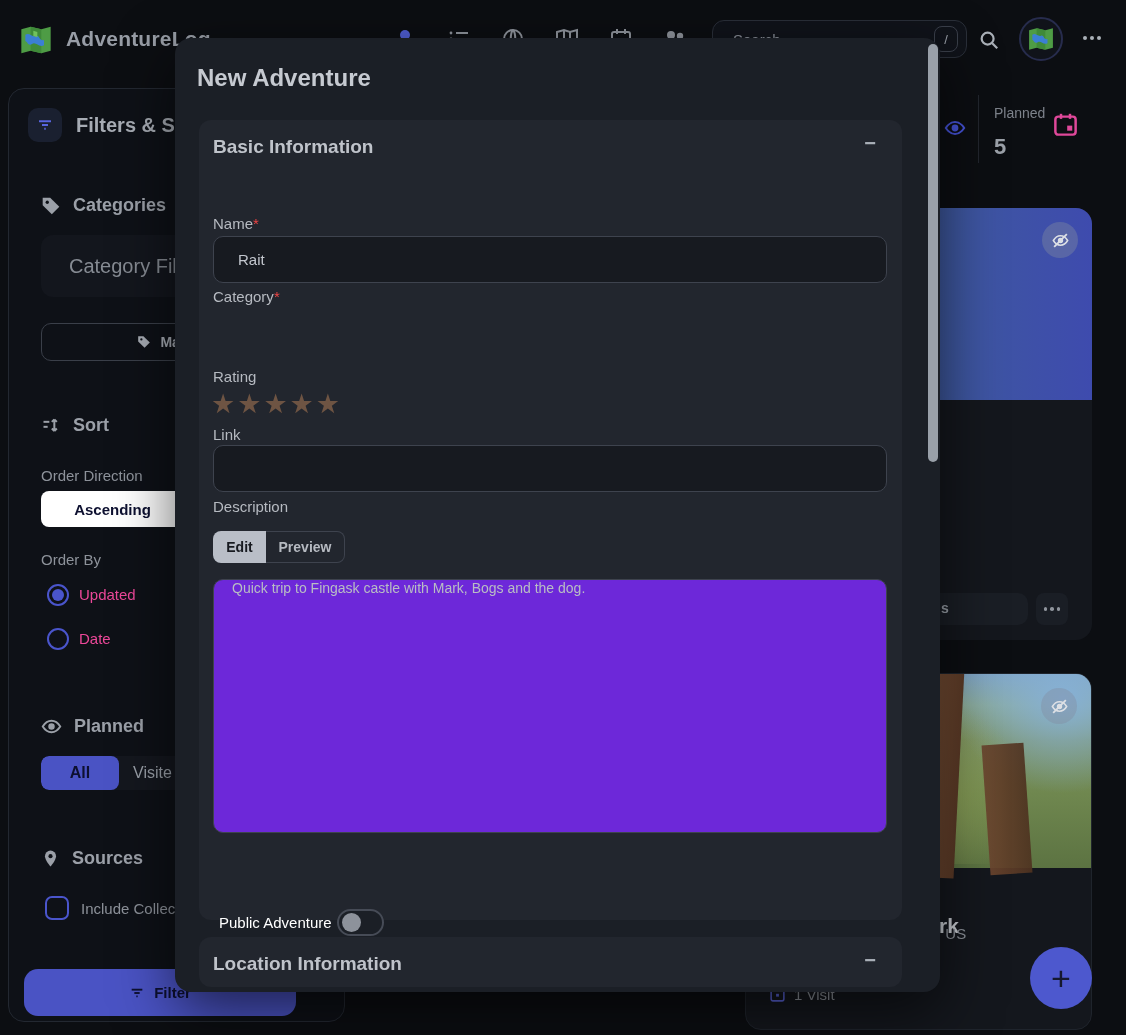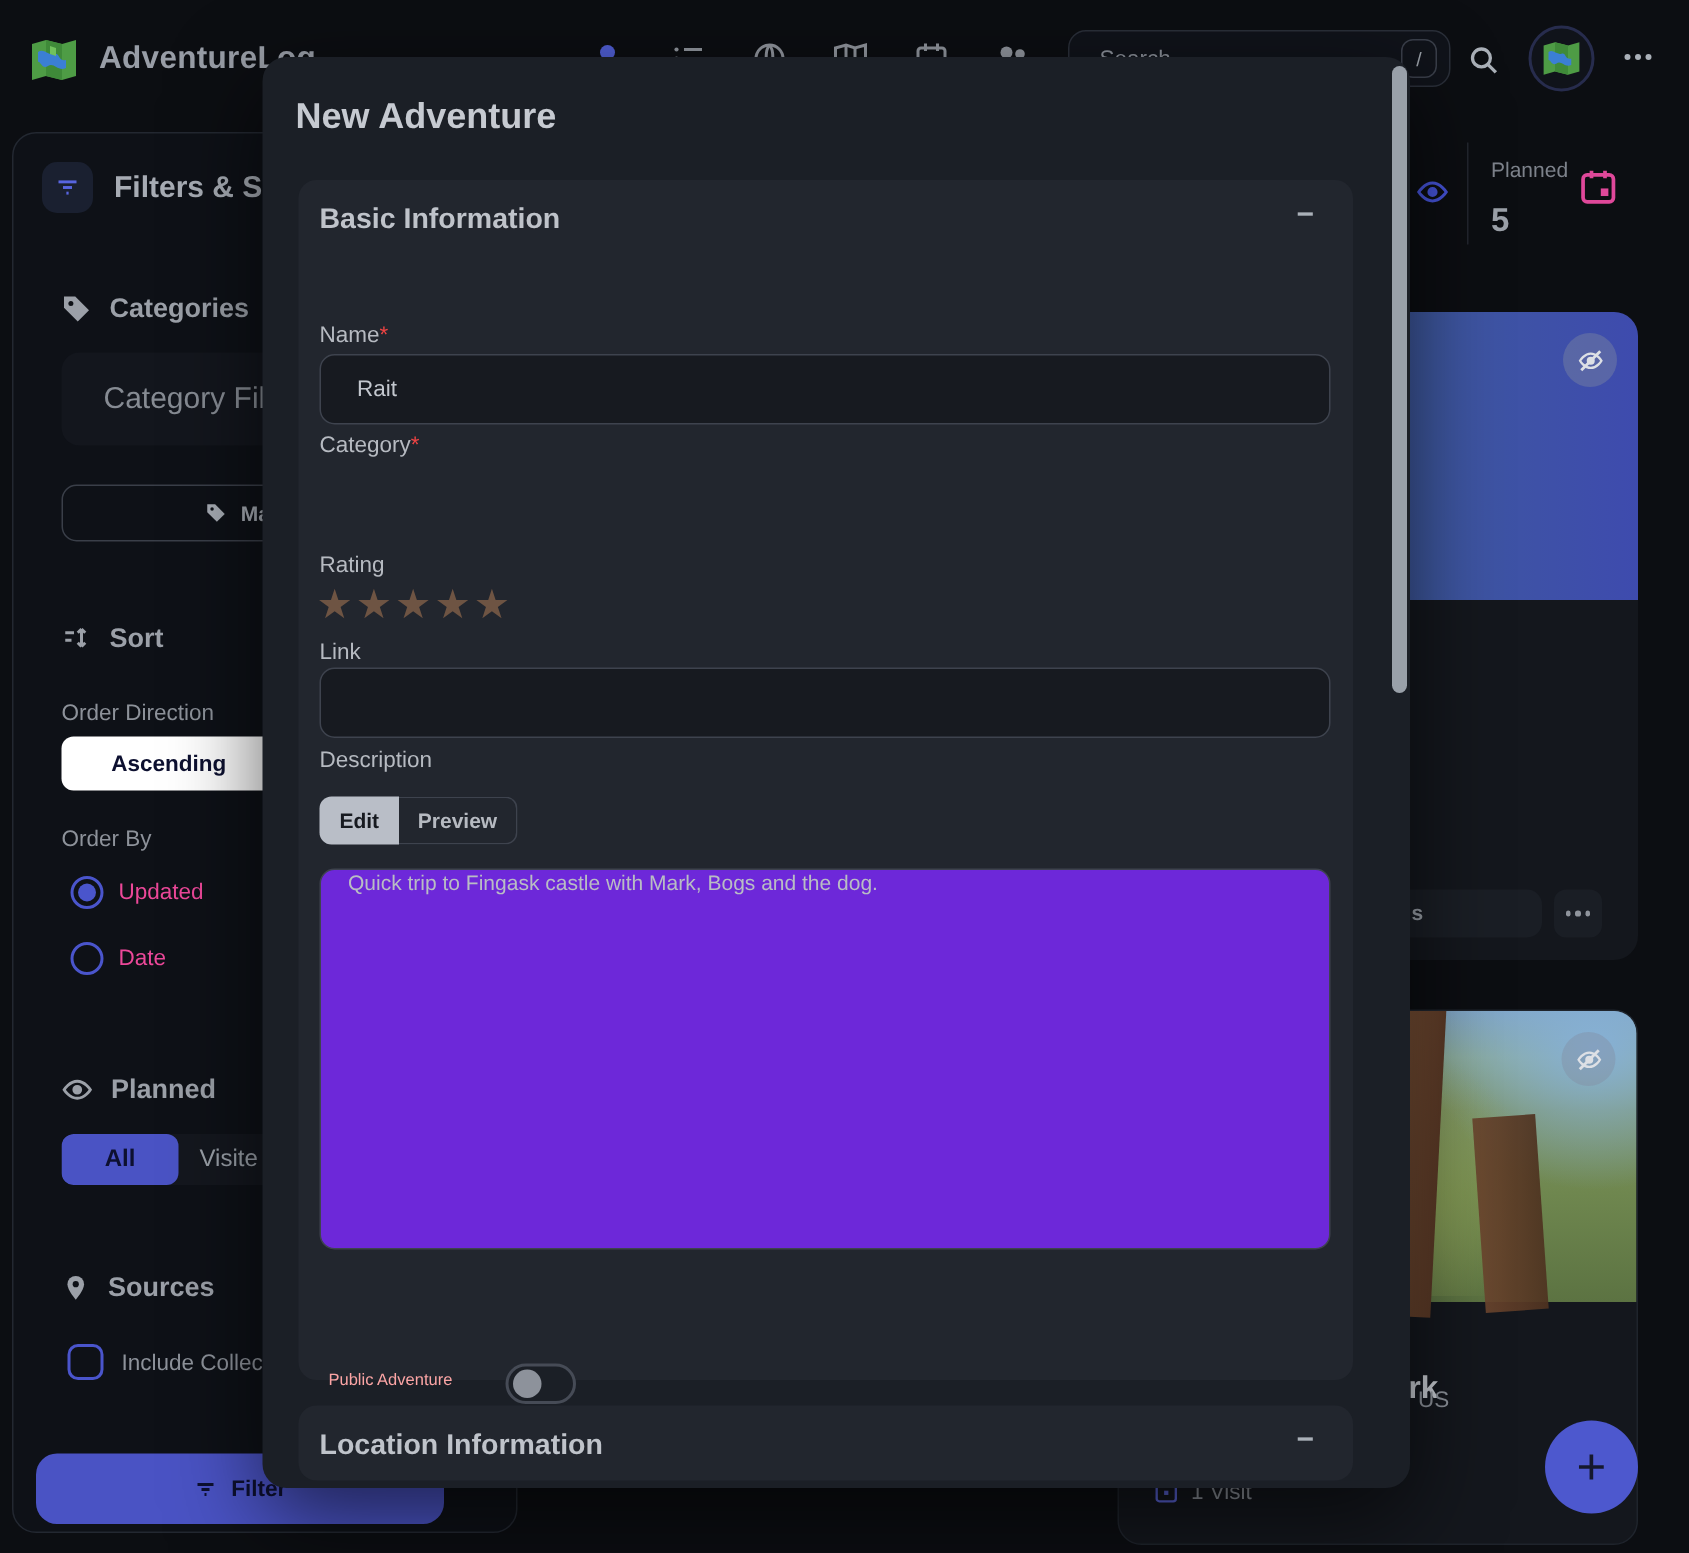--- a/index.html
+++ b/index.html
@@ -111,21 +111,21 @@
   .tabs{position:absolute;left:14px;top:411px;display:flex;height:32px;}
   .tab-edit{width:53px;background:#b9bec7;border-radius:8px 0 0 8px;display:flex;align-items:center;justify-content:center;
     font-size:14px;font-weight:bold;color:#171a20;}
   .tab-preview{width:79px;border:1px solid #3e434e;border-left:none;border-radius:0 8px 8px 0;display:flex;align-items:center;
     justify-content:center;font-size:14px;font-weight:bold;color:#b6bac1;box-sizing:border-box;}
   .t-area{position:absolute;left:14px;top:459px;width:674px;height:254px;background:#6d28d9;border:1.5px solid #3e434e;
     border-radius:10px;box-sizing:border-box;color:#b9bdc4;font-size:14px;padding:0 18px;outline:none;resize:none;
     font-family:"Liberation Sans",sans-serif;}
   .gen-btn{position:absolute;left:14px;top:733px;width:179px;height:43px;background:#262b33;border-radius:10px;
     display:flex;align-items:center;justify-content:center;font-size:14px;font-weight:bold;color:#b6bac1;}
-  .pub-label{position:absolute;left:20px;top:794px;font-size:11px;color:#fca5a5;}
+  .pub-label{position:absolute;left:20px;top:794px;font-size:15px;color:#ffffff;}
   .toggle{position:absolute;left:138px;top:789px;width:47px;height:27px;border:2px solid #464b56;border-radius:15px;
     box-sizing:border-box;background:#1b1f26;}
   .toggle .knob{position:absolute;left:3px;top:2px;width:19px;height:19px;border-radius:50%;background:#8d929b;}
 </style>
 </head>
 <body>
 
 <div id="app">
 
   <div class="navbar">

